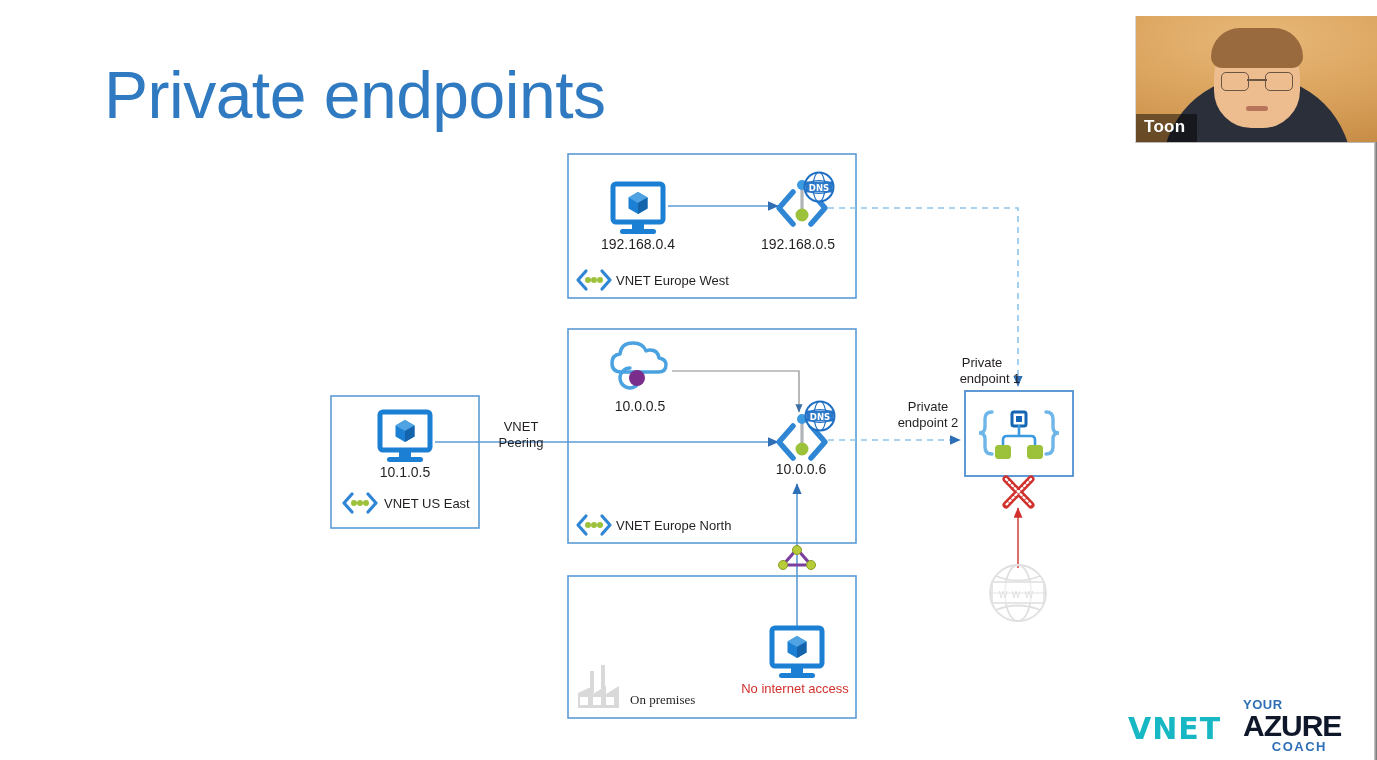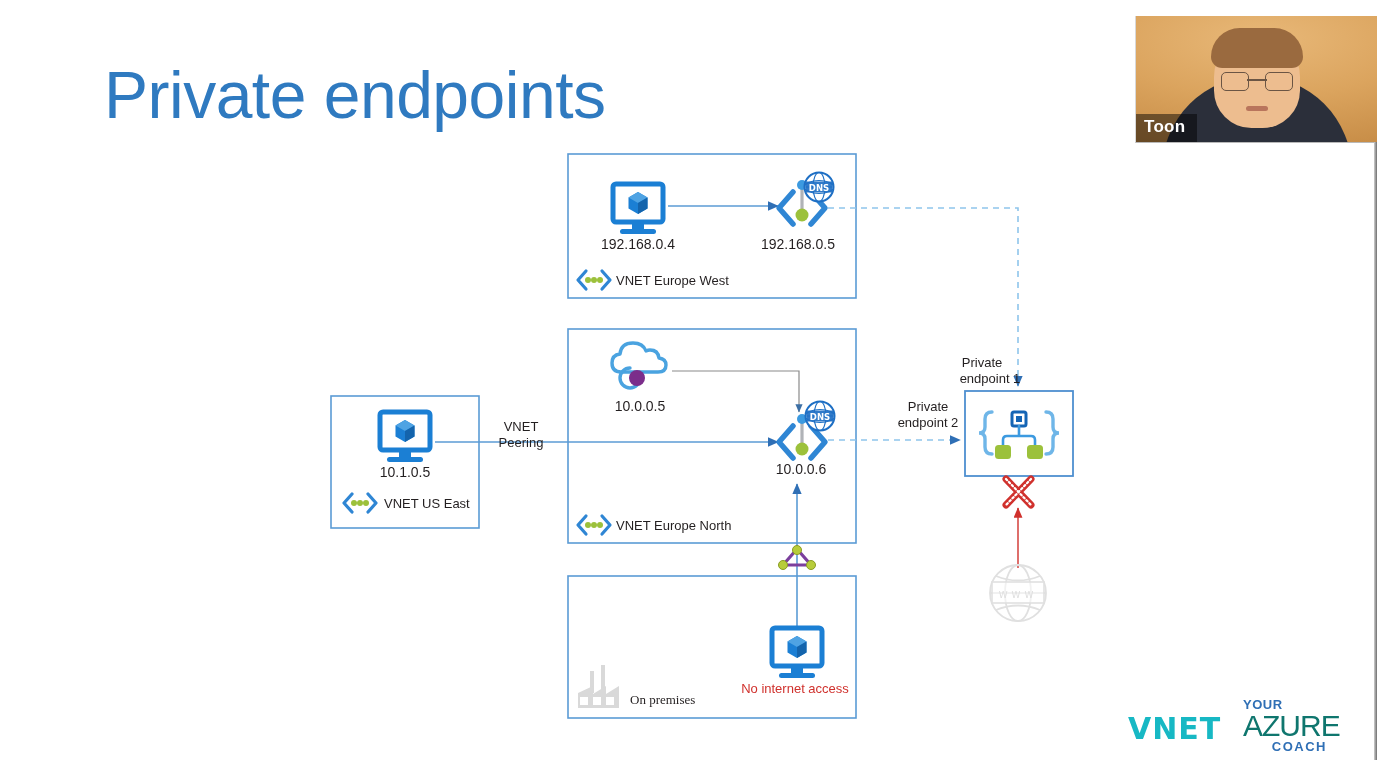--- a/index.html
+++ b/index.html
@@ -115,21 +115,21 @@
     font-family:"DejaVu Sans", sans-serif;
   }
   #azure-coach-logo{
     position:absolute;left:1243px;top:682px;width:100px;
     color:#1f5fa9;text-align:left;
   }
   #azure-coach-logo .your{
     font-size:13px;font-weight:bold;line-height:13px;letter-spacing:.5px;color:#2f6fb5;
   }
   #azure-coach-logo .azure{
-    font-size:30px;font-weight:normal;line-height:29px;letter-spacing:-1px;color:#0f766e;
+    font-size:30px;font-weight:bold;line-height:29px;letter-spacing:-1px;color:#0f172a;
   }
   #azure-coach-logo .coach{
     font-size:13px;font-weight:bold;line-height:14px;letter-spacing:1.5px;color:#2f6fb5;text-align:right;width:84px;
   }
 
   
   #right-edge{
     position:absolute;right:0;top:126px;width:3px;height:634px;
     background:linear-gradient(to right,#cfcfcf,#6e6e6e);
   }

